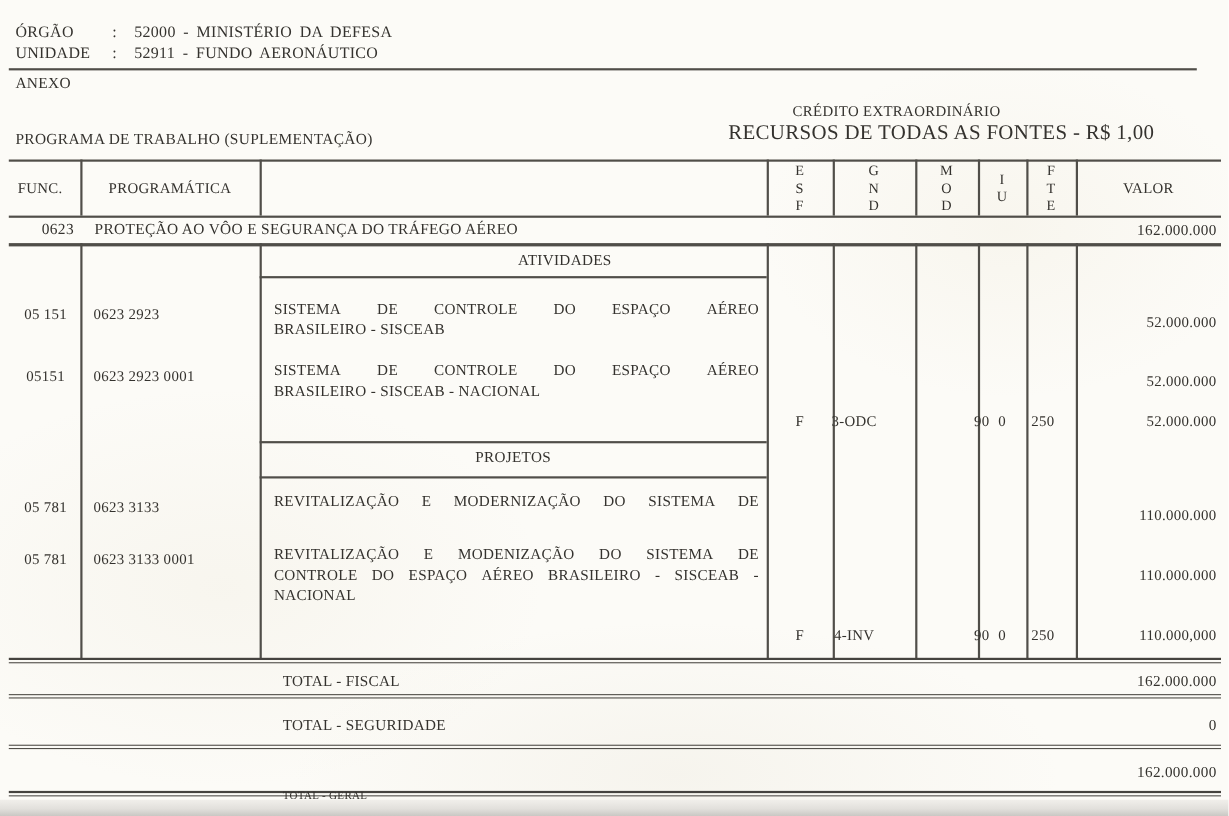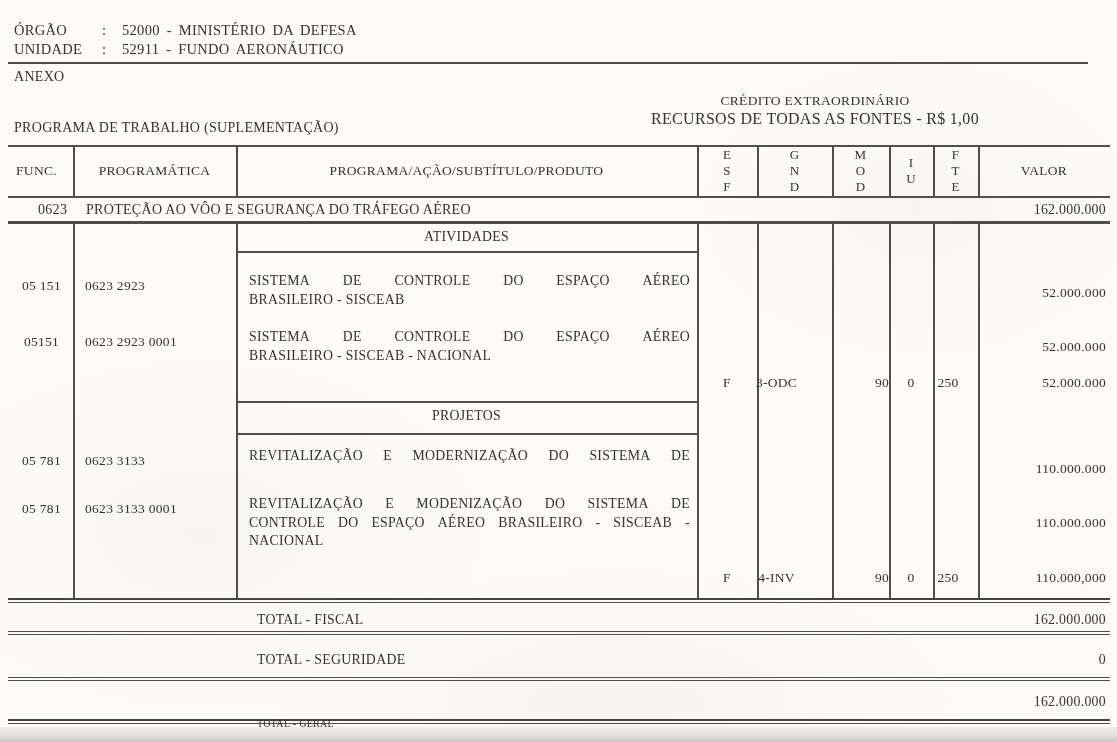--- a/index.html
+++ b/index.html
@@ -22,21 +22,21 @@
   .idrow{position:absolute;left:14px;display:flex;font-size:14.5px;white-space:nowrap;}
   .idrow .lbl{width:88px;}
   .idrow .sep{width:20px;text-align:left;}
   .idrow .val{word-spacing:3px;}
   .t{position:absolute;white-space:nowrap;}
   .cell{position:absolute;font-size:13.5px;white-space:nowrap;}
   .c-func{left:0;width:83px;text-align:center;}
   .c-prog{left:85px;}
   .c-esf{left:697px;width:60px;text-align:center;}
   .c-gnd{left:739px;width:75px;text-align:center;}
-  .c-mod{left:832px;width:57px;text-align:right;}
+  .c-mod{left:864px;width:57px;text-align:center;}
   .c-iu{left:889px;width:44px;text-align:center;}
   .c-fte{left:933px;width:30px;text-align:center;}
   .c-valor{right:11px;text-align:right;}
   .hcol{position:absolute;top:163px;font-size:13.5px;text-align:center;white-space:nowrap;}
   .hstack{position:absolute;top:147px;font-size:13px;line-height:16px;text-align:center;white-space:pre-line;}
   .pblock{position:absolute;left:249px;width:441px;font-size:13.8px;line-height:18.5px;}
   .pblock .jline{display:flex;justify-content:space-between;}
   .grouplbl{position:absolute;left:236px;width:461px;text-align:center;font-size:13.8px;}
   .band{position:absolute;left:0;top:727px;width:1117px;height:15px;
         background:linear-gradient(180deg,#f1efeb 0%,#e2e0dc 55%,#c9c7c3 100%);}
@@ -55,21 +55,21 @@
     <span class="lbl">UNIDADE</span>
     <span class="sep">:</span>
     <span class="val">52911 - FUNDO AERONÁUTICO</span>
   </div>
   <div class="hline thin" style="left:8px;top:62px;width:1080px;"></div>
 
   <div class="t" style="left:14px;top:69px;font-size:14px;">ANEXO</div>
 
   <div class="t" style="left:630px;top:93px;width:370px;text-align:center;font-size:13.5px;">CRÉDITO EXTRAORDINÁRIO</div>
   <div class="t" style="left:14px;top:120px;font-size:14px;">PROGRAMA DE TRABALHO (SUPLEMENTAÇÃO)</div>
-  <div class="t" style="left:630px;top:110px;width:370px;text-align:center;font-size:16px;">RECURSOS DE TODAS AS FONTES - R$ 1,00</div>
+  <div class="t" style="left:662px;top:110px;width:370px;text-align:center;font-size:19px;">RECURSOS DE TODAS AS FONTES - R$ 1,00</div>
 
   <div>
     <div class="hline thin" style="left:8px;top:145px;width:1102px;"></div>
     <div class="hline thin" style="left:8px;top:196px;width:1102px;"></div>
     <div class="hline thick" style="left:8px;top:221px;width:1102px;"></div>
 
     <div class="vline" style="left:73px;top:145px;height:51px;"></div>
     <div class="vline" style="left:236px;top:145px;height:51px;"></div>
     <div class="vline" style="left:697px;top:145px;height:51px;"></div>
     <div class="vline" style="left:757px;top:145px;height:51px;"></div>
@@ -92,42 +92,41 @@
     <div class="hline thin" style="left:236px;top:433px;width:461px;"></div>
 
     <div class="dline heavy" style="left:8px;top:598px;width:1102px;"></div>
     <div class="dline" style="left:8px;top:631px;width:1102px;"></div>
     <div class="dline" style="left:8px;top:677px;width:1102px;"></div>
     <div class="dline heavy" style="left:8px;top:719px;width:1102px;"></div>
   </div>
 
   <div class="hcol" style="left:0;width:73px;">FUNC.</div>
   <div class="hcol" style="left:73px;width:163px;">PROGRAMÁTICA</div>
-  <div class="hcol" style="left:236px;width:461px;">PROGRAMA/AÇÃO/SUBTÍTULO/PRODUTO</div>
   <div class="hstack" style="left:697px;width:60px;">E
 S
 F</div>
   <div class="hstack" style="left:757px;width:75px;">G
 N
 D</div>
   <div class="hstack" style="left:832px;width:57px;">M
 O
 D</div>
   <div class="hstack" style="left:889px;width:44px;top:155px;">I
 U</div>
   <div class="hstack" style="left:933px;width:45px;">F
 T
 E</div>
   <div class="hcol" style="left:978px;width:132px;">VALOR</div>
 
   <div class="cell" style="left:38px;top:202px;font-size:14px;">0623</div>
   <div class="cell" style="left:86px;top:202px;font-size:14px;">PROTEÇÃO AO VÔO E SEGURANÇA DO TRÁFEGO AÉREO</div>
   <div class="cell c-valor" style="top:202px;font-size:13.8px;">162.000.000</div>
 
-  <div class="grouplbl" style="top:229px;">ATIVIDADES</div>
+  <div class="grouplbl" style="top:229px;padding-left:47px;">ATIVIDADES</div>
 
   <div class="cell c-func" style="top:278px;">05 151</div>
   <div class="cell c-prog" style="top:278px;">0623 2923</div>
   <div class="pblock" style="top:272px;">
       <div class="jline">
         <span>SISTEMA</span>
         <span>DE</span>
         <span>CONTROLE</span>
         <span>DO</span>
         <span>ESPAÇO</span>

